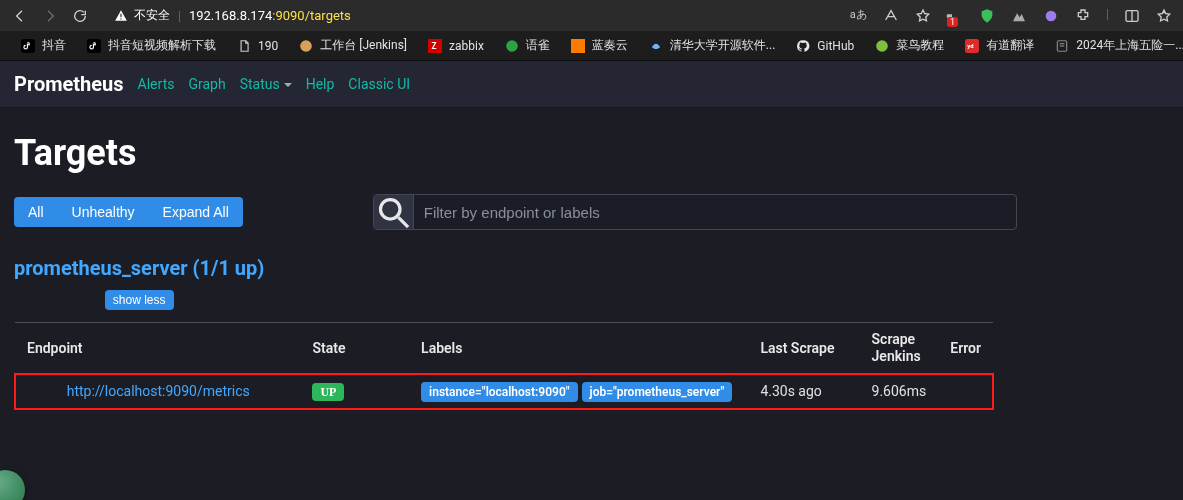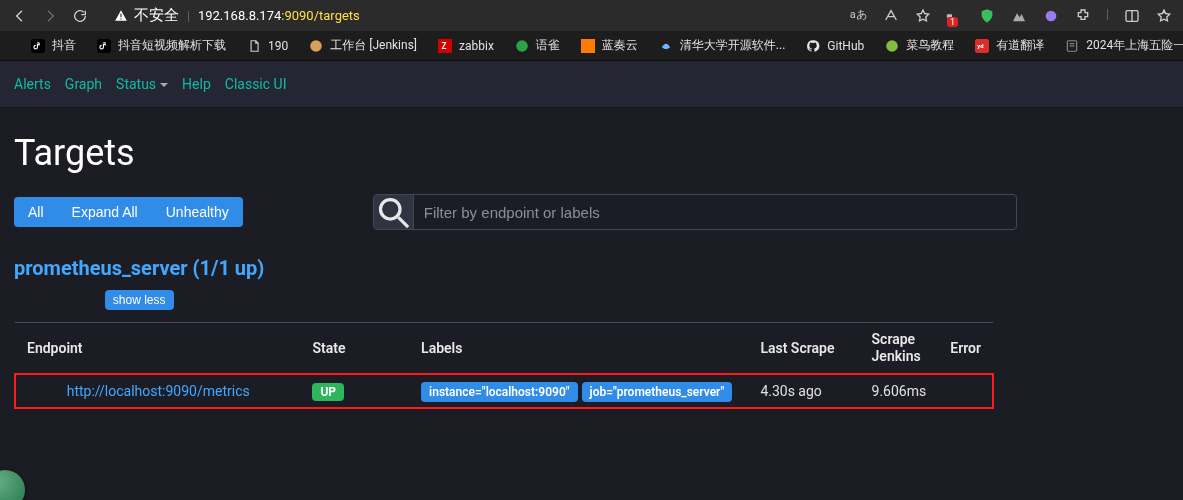--- a/index.html
+++ b/index.html
@@ -34,21 +34,21 @@
       display: flex;
       align-items: center;
       margin-left: 14px;
       gap: 8px;
       color: #ccc;
     }
     .insecure-badge {
       display: flex;
       align-items: center;
       gap: 6px;
-      font-size: 15px;
+      font-size: 12px;
       color: #fff;
     }
     .insecure-badge svg { width: 14px; height: 14px; }
     .sep { color: #666; font-size: 12px; }
     .url-text { font-size: 13px; color: #ffffff; }
     .url-host { color: #fff; }
     .addr-right {
       margin-left: auto;
       display: flex;
       align-items: flex-start;
@@ -57,21 +57,21 @@
     }
     .addr-right .ico { width: 18px; height: 18px; display:inline-flex; align-items:center; justify-content:center; }
     .addr-right .ico svg { width: 16px; height: 16px; }
     .ab { color:#ccc; font-size:11px; letter-spacing: .5px; }
     
     .bookmarks {
       display: flex;
       align-items: center;
       background: #1d1d1d;
       height: 30px;
-      padding: 0 22px;
+      padding: 0 12px;
       gap: 4px;
       border-bottom: 1px solid #0e0e0e;
     }
     .bookmark {
       display: flex;
       align-items: center;
       gap: 6px;
       padding: 3px 8px;
       border-radius: 4px;
       font-size: 12px;
@@ -104,21 +104,21 @@
       content: "";
       display: inline-block;
       margin-left: 4px;
       border-left: 4px solid transparent;
       border-right: 4px solid transparent;
       border-top: 4px solid #a4abb8;
       vertical-align: middle;
     }
     
     .page { padding: 14px; }
-    .h1 { font-size: 36px; font-weight: 400; color: #fff; margin: 10px 0 20px 0; }
+    .h1 { font-size: 36px; font-weight: 700; color: #fff; margin: 10px 0 20px 0; }
     .controls { display: flex; align-items: center; gap: 10px; margin-bottom: 26px; }
     .btn-group { display: flex; gap: 0; }
     .pill-btn {
       background: #318ce7;
       color: #fff;
       font-size: 14px;
       padding: 7px 14px;
       border: none;
       cursor: pointer;
     }
@@ -179,20 +179,21 @@
     .tbl th { color: #e8e8e8; font-weight: 600; }
     .tbl thead tr th { border-top-color: #4c4f5b; }
     .endpoint-link { color: #42a7ff; text-decoration: none; }
     .state-badge {
       background: #2eb65c;
       color: #fff;
       font-size: 12px;
       font-weight: 700;
       padding: 2px 8px;
       border-radius: 4px;
+      font-family: Liberation Serif, serif;
     }
     .label-badge {
       background: #318ce7;
       color: #fff;
       font-size: 12px;
       padding: 3px 8px;
       border-radius: 4px;
       margin-right: 4px;
       white-space: nowrap;
       font-weight: 600;
@@ -400,35 +401,36 @@
           <rect x="4" y="3" width="16" height="18" rx="2"></rect>
           <line x1="8" y1="8" x2="16" y2="8"></line>
           <line x1="8" y1="12" x2="16" y2="12"></line>
         </svg>
       </span>
       <span>2024年上海五险一...</span>
     </div>
   </div>
 
 <div class="prom-nav">
+  <span class="brand">Prometheus</span>
   <span class="nav-link">Alerts</span>
   <span class="nav-link">Graph</span>
   <span class="nav-link caret">Status</span>
   <span class="nav-link">Help</span>
   <span class="nav-link">Classic UI</span>
 </div>
 
 <div class="page">
   <div class="h1">Targets</div>
 
   <div class="controls">
     <div class="btn-group">
       <button class="pill-btn">All</button>
+      <button class="pill-btn">Unhealthy</button>
       <button class="pill-btn">Expand All</button>
-      <button class="pill-btn">Unhealthy</button>
     </div>
     <div class="filter-wrap">
       <span class="search-ico">
         <svg viewBox="0 0 24 24" fill="none" stroke="#e8e8e8" stroke-width="2">
             <circle cx="10" cy="10" r="6"></circle>
             <line x1="15" y1="15" x2="21" y2="21"></line>
           </svg>
       </span>
       <input type="text" placeholder="Filter by endpoint or labels" style="">
     </div>

